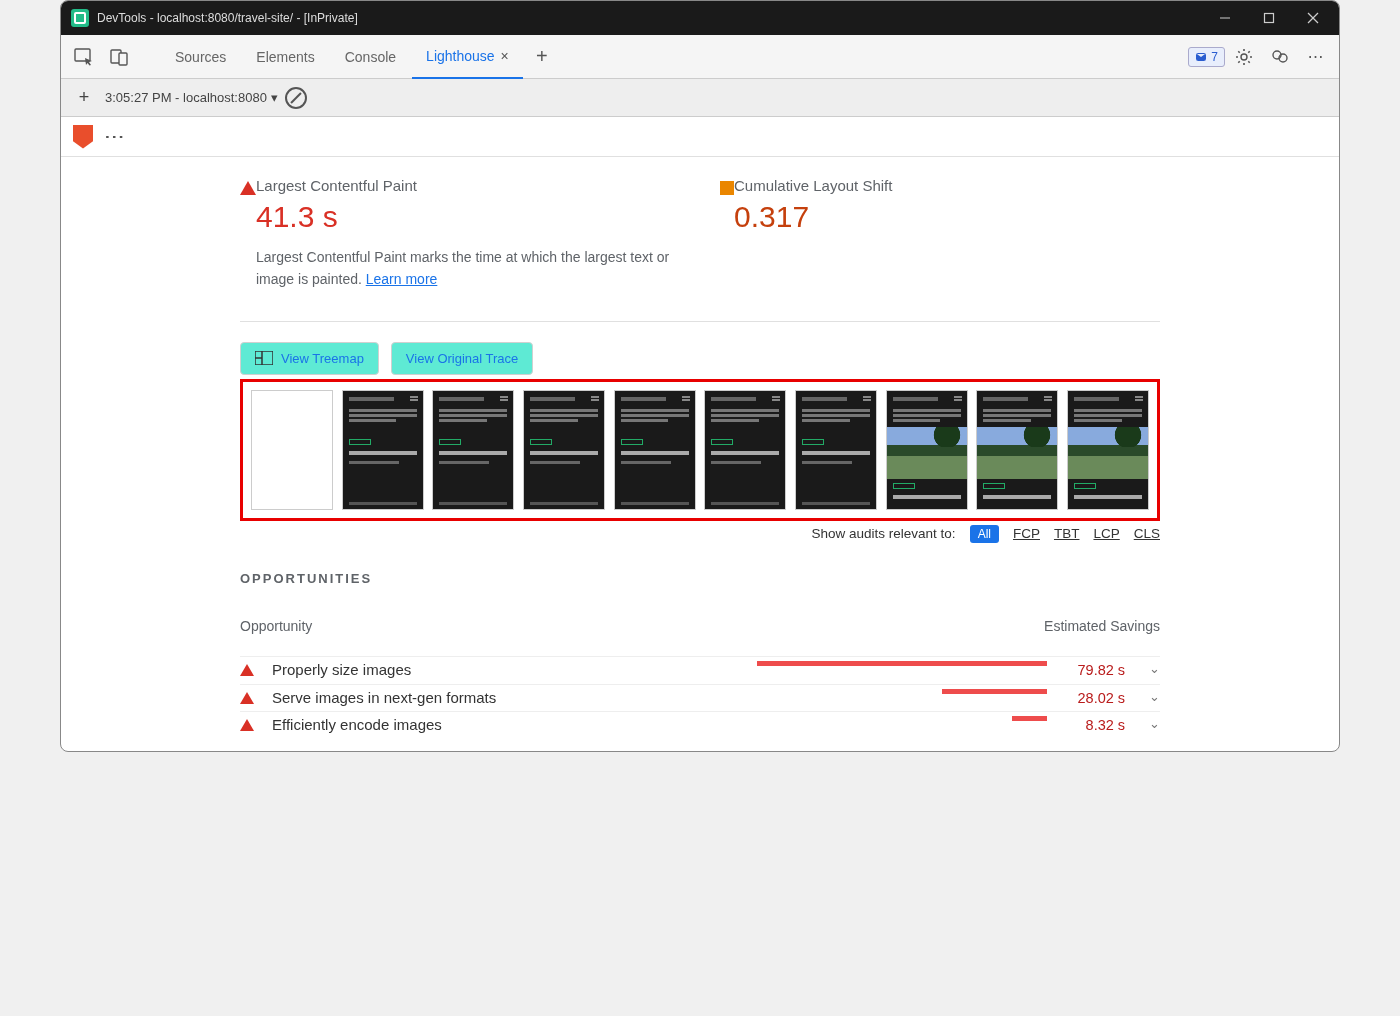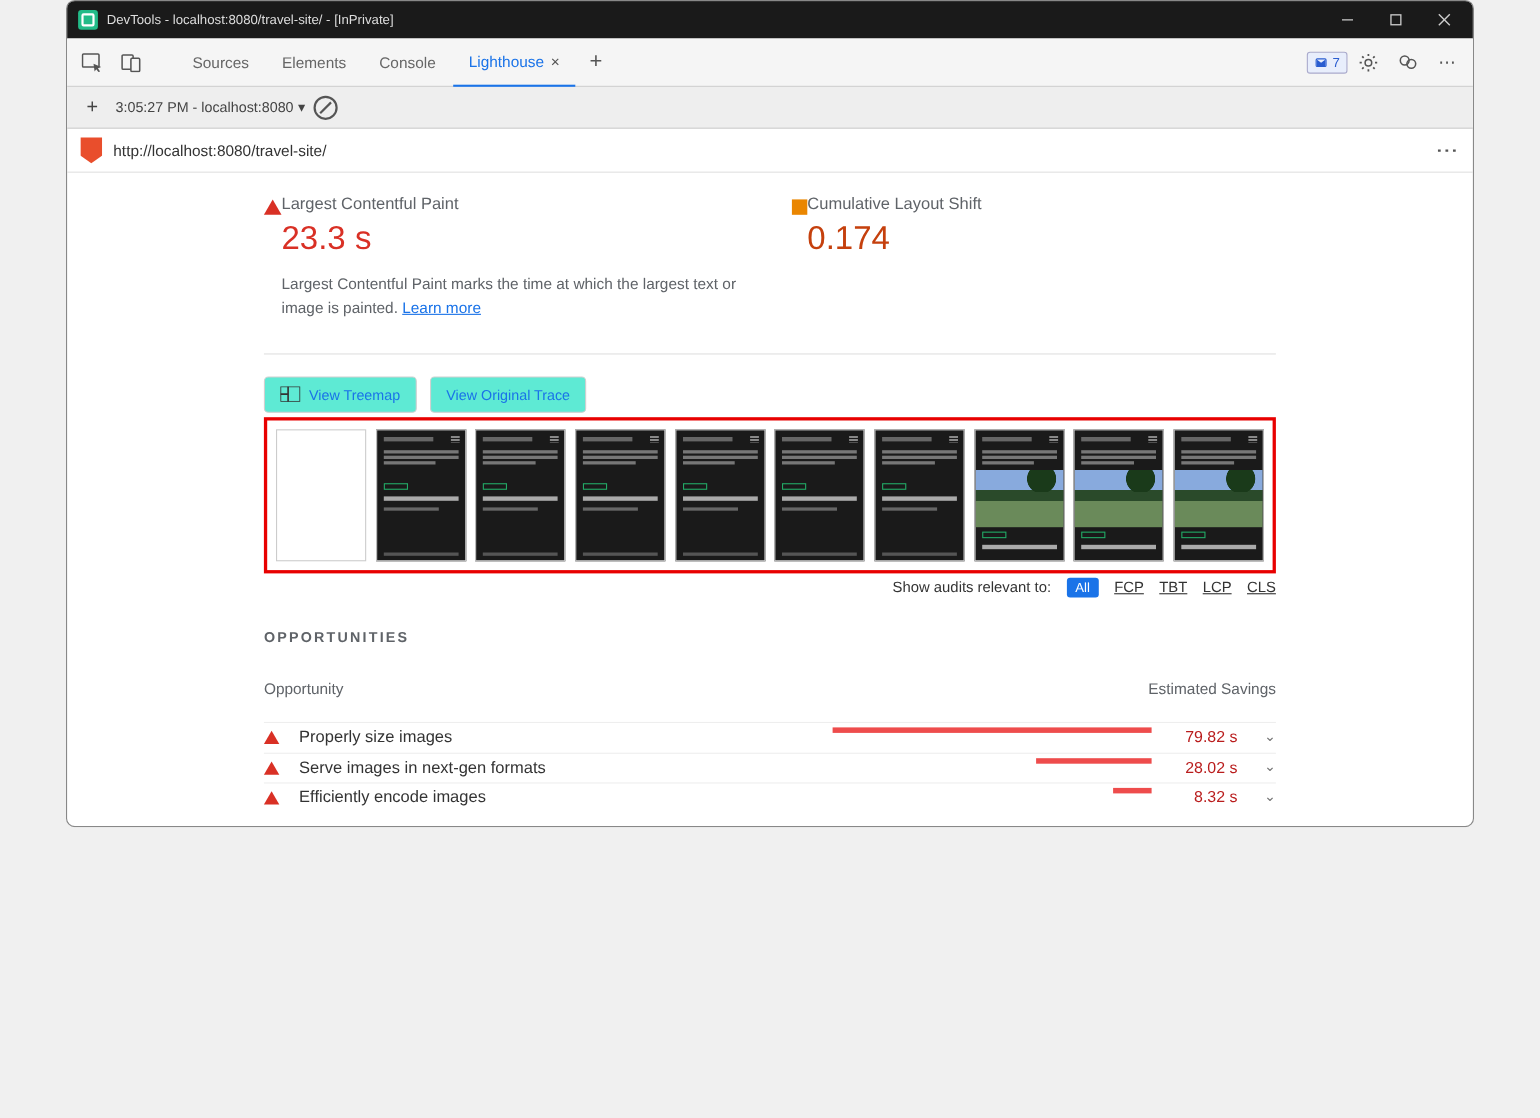--- a/index.html
+++ b/index.html
@@ -168,44 +168,43 @@
     <div class="plus">+</div>
     <div class="dropdown">
       <span>3:05:27 PM - localhost:8080</span>
       <span>▾</span>
     </div>
     <div class="clear"></div>
   </div>
 
   <div class="urlbar">
     <div class="lhicon"></div>
-    <div class="url">http://localhost:8080/travel-site/</div>
     <div class="more">⋮</div>
   </div>
 
   <div class="content-wrap">
     <div class="content">
       <div class="inner">
 
         <div class="metrics-row">
           <div class="metric fail">
             <div class="indicator"></div>
             <div class="metric-body">
               <div class="metric-title">Largest Contentful Paint</div>
-              <div class="metric-value">23.3 s</div>
+              <div class="metric-value">41.3 s</div>
               <div class="metric-desc">
                 <span>Largest Contentful Paint marks the time at which the largest text or image is painted. </span><a href="#">Learn more</a>
               </div>
             </div>
           </div>
           <div class="metric avg">
             <div class="indicator"></div>
             <div class="metric-body">
               <div class="metric-title">Cumulative Layout Shift</div>
-              <div class="metric-value">0.174</div>
+              <div class="metric-value">0.317</div>
             </div>
           </div>
         </div>
 
         <div class="action-buttons">
           <div class="action-btn">
             <svg viewBox="0 0 18 14">
                 <rect x="0" y="0" width="18" height="14" fill="none" stroke="#333" stroke-width="1.5"></rect>
                 <line x1="7" y1="0" x2="7" y2="14" stroke="#333" stroke-width="1.5"></line>
                 <line x1="0" y1="7" x2="7" y2="7" stroke="#333" stroke-width="1.5"></line>

